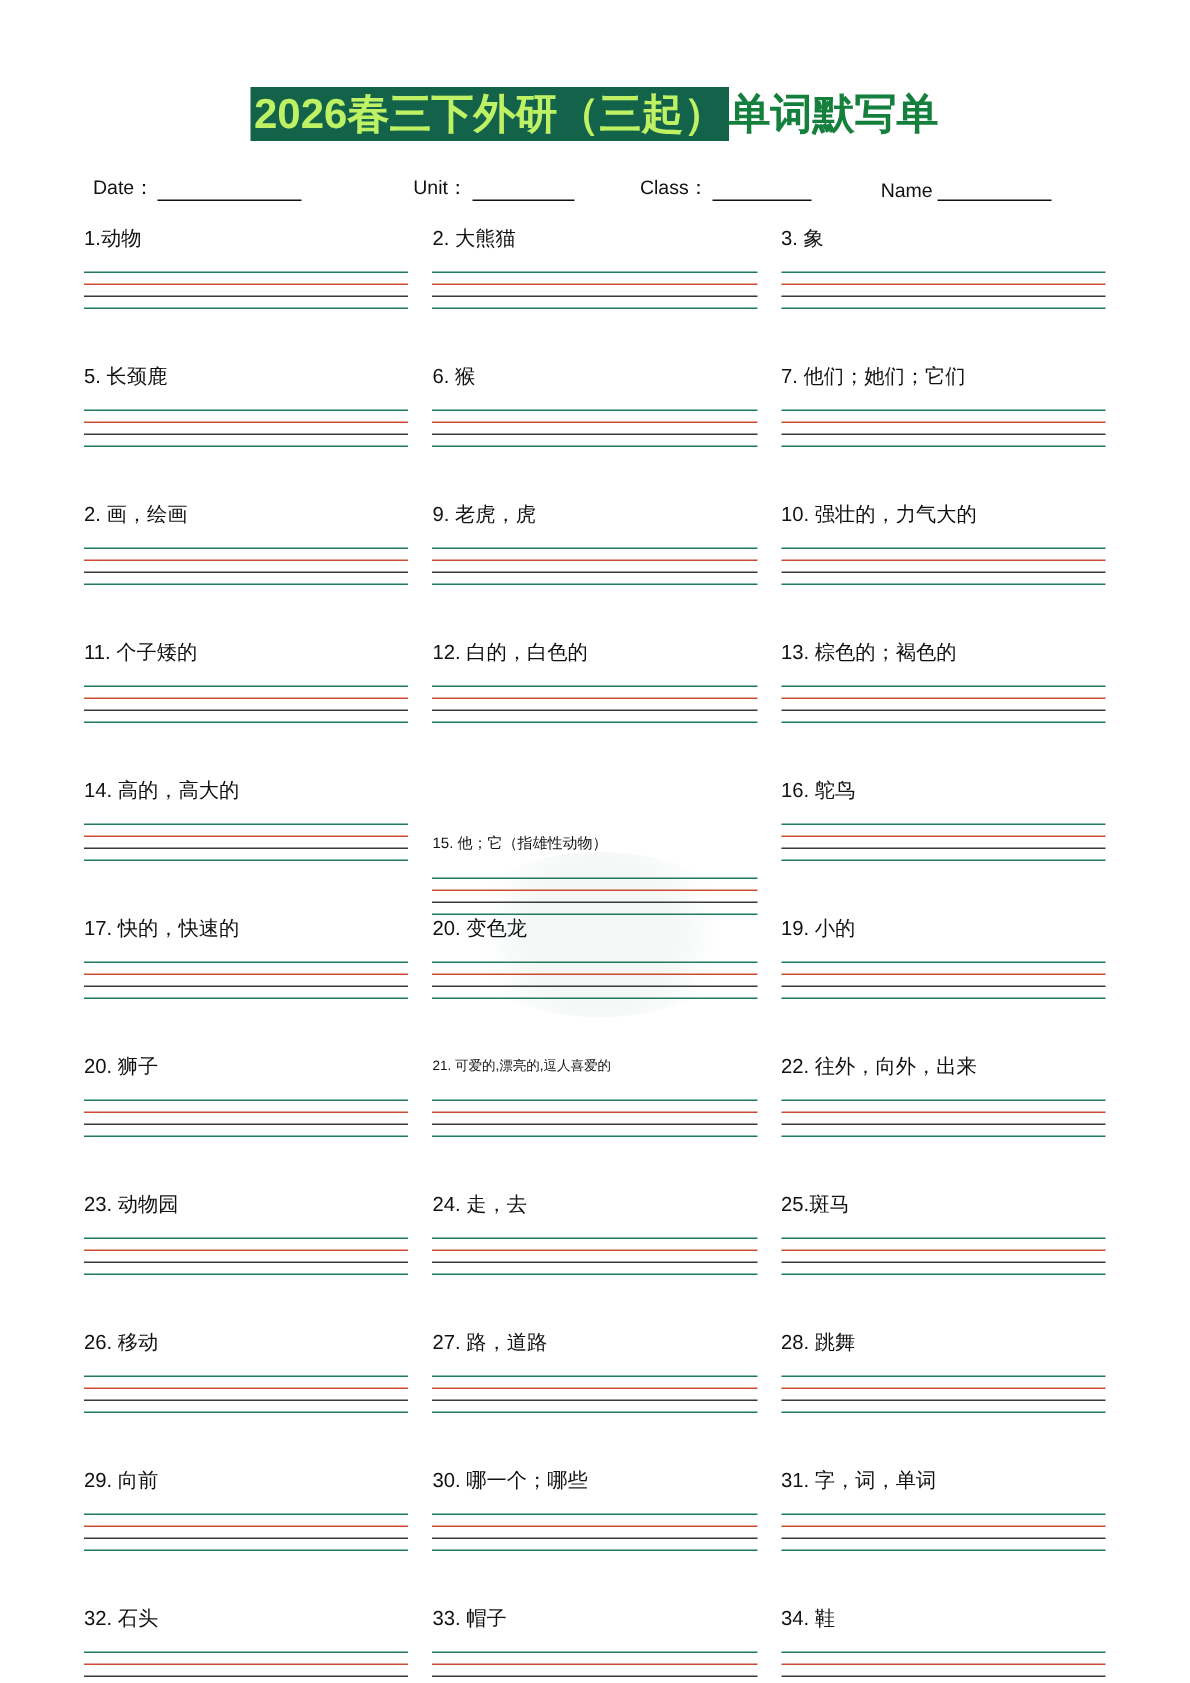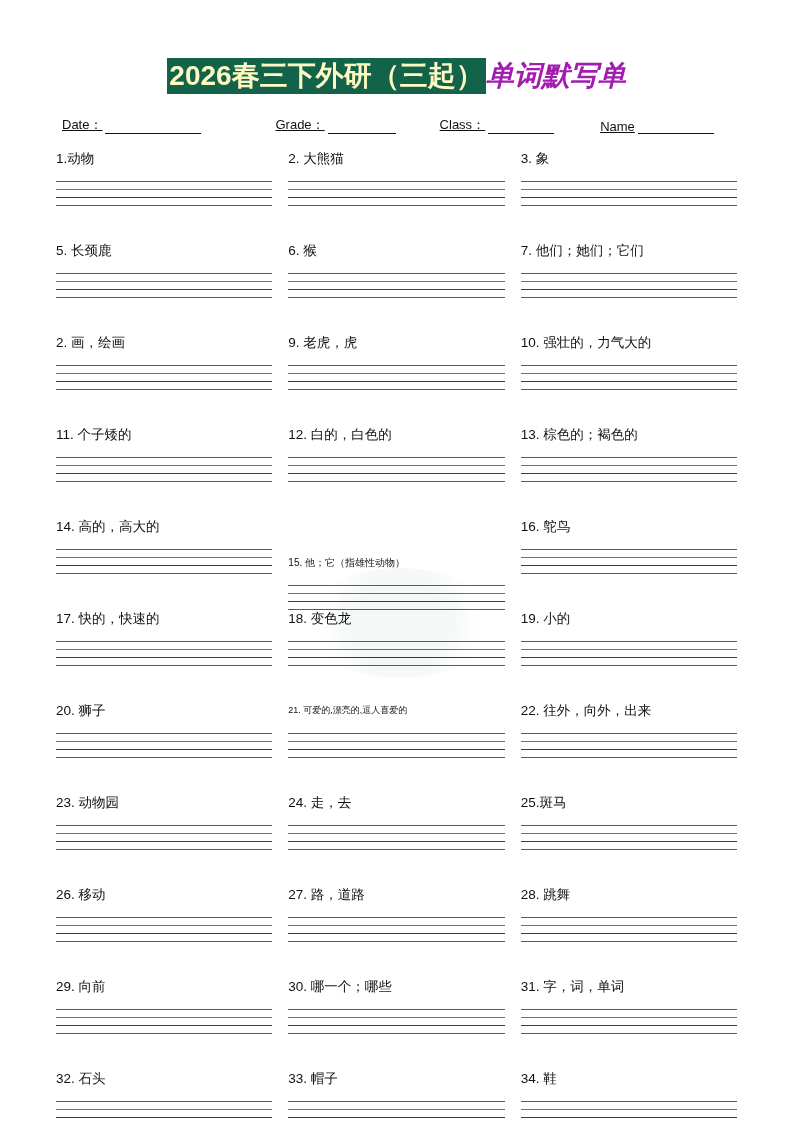--- a/index.html
+++ b/index.html
@@ -29,26 +29,25 @@
     margin-top: 58px;
     text-align: center;
     white-space: nowrap;
     font-size: 28px;
     font-weight: bold;
     letter-spacing: 0px;
     line-height: 36px;
   }
   .title-hl {
     background: #13634a;
-    color: #fef9c3;
+    color: #bef264;
     padding: 2px 2px 3px 2px;
   }
   .title-plain {
-    color: #a21caf;
-    font-style: italic;
+    color: #15803d;
   }
 
   .unit-title {
     margin-top: 22px;
     text-align: center;
     font-size: 22px;
     font-weight: bold;
     color: #111111;
   }
 
@@ -58,21 +57,20 @@
     display: flex;
     align-items: flex-end;
     font-size: 13px;
     color: #111;
     padding: 0 6px;
   }
   .meta-item {
     display: flex;
     align-items: flex-end;
     white-space: nowrap;
-    text-decoration: underline;
   }
   .meta-label { font-size: 13px; }
   .meta-line {
     display: inline-block;
     border-bottom: 1px solid #111;
     height: 13px;
     margin-left: 3px;
   }
   .m-date .meta-line { width: 96px; }
   .m-grade .meta-line { width: 68px; }
@@ -145,21 +143,21 @@
   </div>
 
 
   <div class="meta-row">
     <div class="meta-item m-date">
       <span class="meta-label">Date：</span>
       <span class="meta-line"></span>
     </div>
     <div class="sp-a"></div>
     <div class="meta-item m-grade">
-      <span class="meta-label">Grade：</span>
+      <span class="meta-label">Unit：</span>
       <span class="meta-line"></span>
     </div>
     <div class="sp-b"></div>
     <div class="meta-item m-class">
       <span class="meta-label">Class：</span>
       <span class="meta-line"></span>
     </div>
     <div class="sp-c"></div>
     <div class="meta-item m-name">
       <span class="meta-label">Name</span>
@@ -324,21 +322,21 @@
       <div class="cell-label">17. 快的，快速的</div>
       <div class="lines">
         <div class="ln g"></div>
         <div class="ln r"></div>
         <div class="ln k"></div>
         <div class="ln g"></div>
       </div>
     </div>
 
     <div class="cell">
-      <div class="cell-label">18. 变色龙</div>
+      <div class="cell-label">20. 变色龙</div>
       <div class="lines">
         <div class="ln g"></div>
         <div class="ln r"></div>
         <div class="ln k"></div>
         <div class="ln g"></div>
       </div>
     </div>
 
     <div class="cell">
       <div class="cell-label">19. 小的</div>

